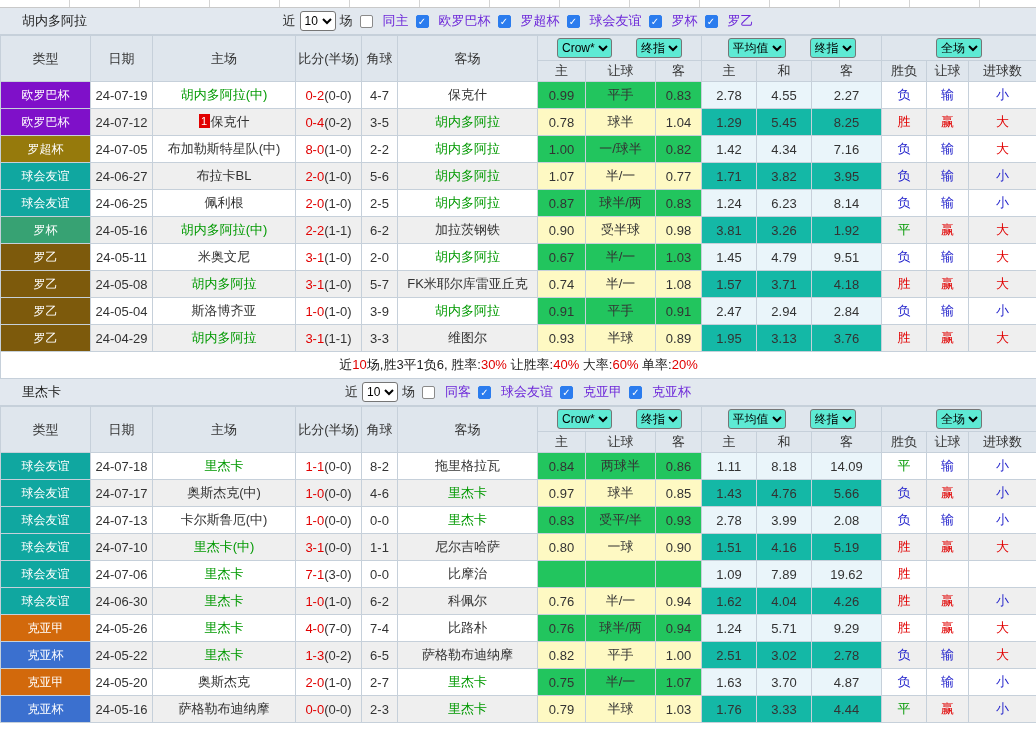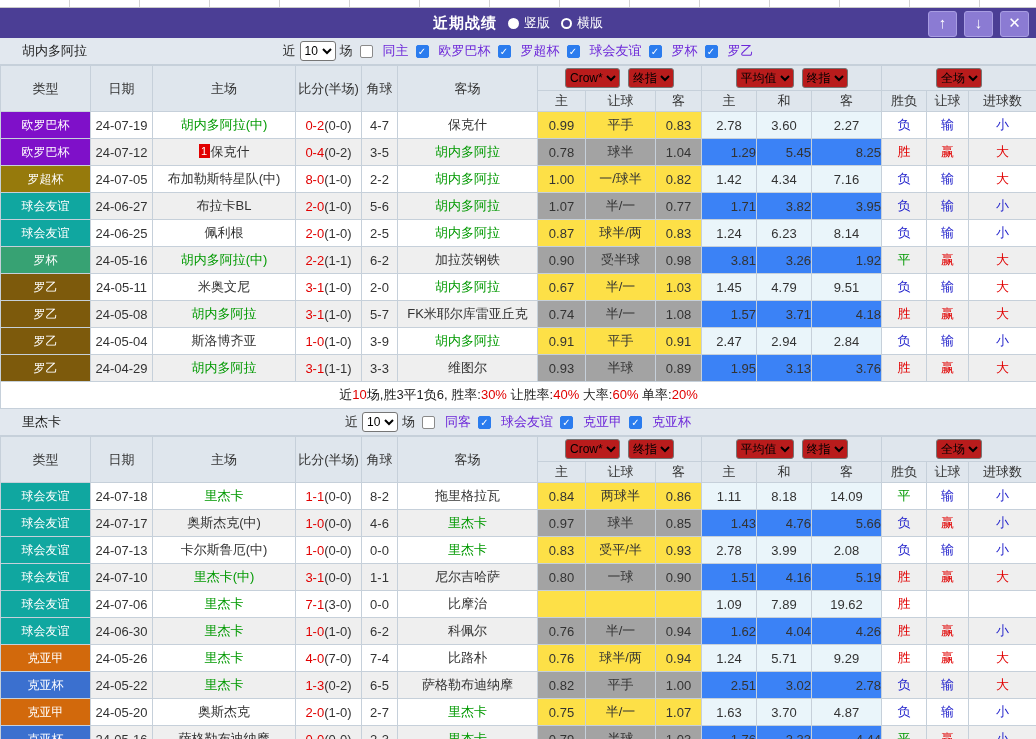--- a/index.html
+++ b/index.html
@@ -31,59 +31,45 @@
   .cb.on{background:#2b7cee;border-color:#2b7cee;color:#fff;}
   .cb-label{margin-left:10px;font-size:13px;color:#6d28d9;}
   .leagues{display:inline-flex;align-items:center;}
 
   
   table.grid{border-collapse:collapse;table-layout:fixed;width:1036px;}
   .grid th,.grid td{border:1px solid #c6d0da;text-align:center;padding:0;white-space:nowrap;overflow:hidden;}
   .grid thead th{background:#dfe6ed;font-weight:normal;color:#333;font-size:13px;}
   .grid .group-row th{height:24px;}
   .grid .sub-row th{height:20px;}
-  .grid thead select{height:20px;font-size:12px;font-family:inherit;border:1px solid #767676;border-radius:3px;background:#b91c1c;margin:0 4px;}
+  .grid thead select{height:20px;font-size:12px;font-family:inherit;border:1px solid #767676;border-radius:3px;background:#5eead4;margin:0 12px;}
   .grid tbody td{height:26px;font-size:13px;background:#fff;}
   .grid tbody tr.stripe td{background:#efefef;}
-  .grid tbody td.cream{background:#fde047;}
-  .grid tbody tr.stripe td.cream{background:#a3a3a3;}
+  .grid tbody td.cream{background:#22c55e;}
+  .grid tbody tr.stripe td.cream{background:#fef9c3;}
   .grid tbody td.avgc{background:#eaf5fa;}
-  .grid tbody tr.stripe td.avgc{background:#3b82f6;text-align:right;}
+  .grid tbody tr.stripe td.avgc{background:#14b8a6;}
   .grid tbody td.type{color:#fff;font-size:12px;}
   .focus{color:#009900;}
   .s-main{color:#e10000;}
   .s-half{color:#333;}
   .card{display:inline-block;background:#e10000;color:#fff;width:11px;height:14px;line-height:14px;font-size:11px;vertical-align:1px;margin-right:1px;}
   .res.red{color:#e10000;}
   .res.blue{color:#2525cc;}
   .res.green{color:#009900;}
   .grid tfoot td.summary{height:26px;background:#fff;font-size:13px;color:#222;}
   .grid tfoot td.summary .red{color:#e10000;}
 </style>
 </head>
 <body>
 
 <div class="page">
 
   <div class="top-sliver"></div>
 
-  <div class="titlebar">
-    <div class="tb-center">
-      <span class="tb-title">近期战绩</span>
-      <span class="radio sel"></span>
-      <span class="tb-opt">竖版</span>
-      <span class="radio"></span>
-      <span class="tb-opt">横版</span>
-    </div>
-    <div class="tb-buttons">
-      <div class="tb-btn">↑</div>
-      <div class="tb-btn">↓</div>
-      <div class="tb-btn">✕</div>
-    </div>
-  </div>
 
   <div class="filter-row">
     <span class="team-name">胡内多阿拉</span>
     <div class="filter-controls">
       <span>近</span>
       <select><option>10</option></select>
       <span>场</span>
       <span class="cb"></span>
       <span class="cb-label">同主</span>
       <span class="leagues">
@@ -154,21 +140,21 @@
           <td class="type" style="background: rgb(127, 16, 201);">欧罗巴杯</td>
           <td>24-07-19</td>
           <td><span class="focus">胡内多阿拉(中)</span></td>
           <td><span class="s-main">0-2</span><span class="s-half">(0-0)</span></td>
           <td>4-7</td>
           <td><span>保克什</span></td>
           <td class="cream">0.99</td>
           <td class="cream">平手</td>
           <td class="cream">0.83</td>
           <td class="avgc">2.78</td>
-          <td class="avgc">3.60</td>
+          <td class="avgc">4.55</td>
           <td class="avgc">2.27</td>
           <td class="res blue">负</td>
           <td class="res blue">输</td>
           <td class="res blue">小</td>
         </tr>
         <tr class="stripe">
           <td class="type" style="background: rgb(127, 16, 201);">欧罗巴杯</td>
           <td>24-07-12</td>
           <td><span class="card">1</span><span>保克什</span></td>
           <td><span class="s-main">0-4</span><span class="s-half">(0-2)</span></td>

